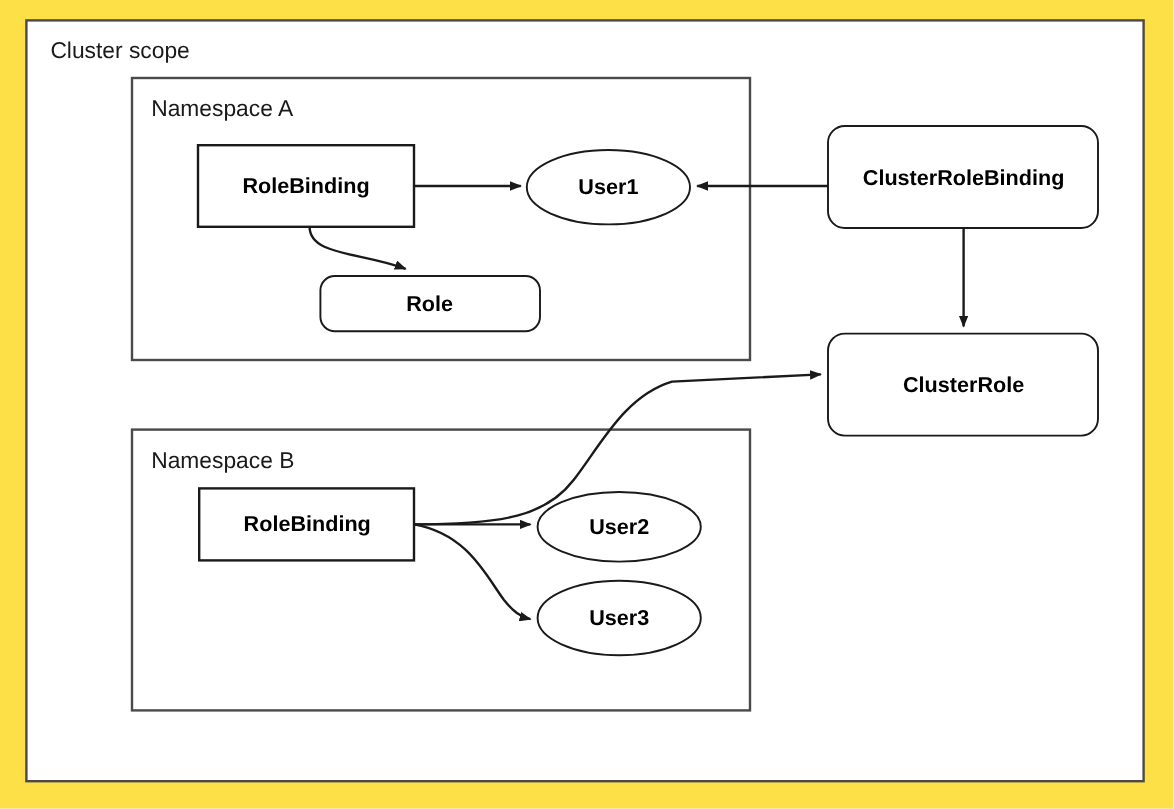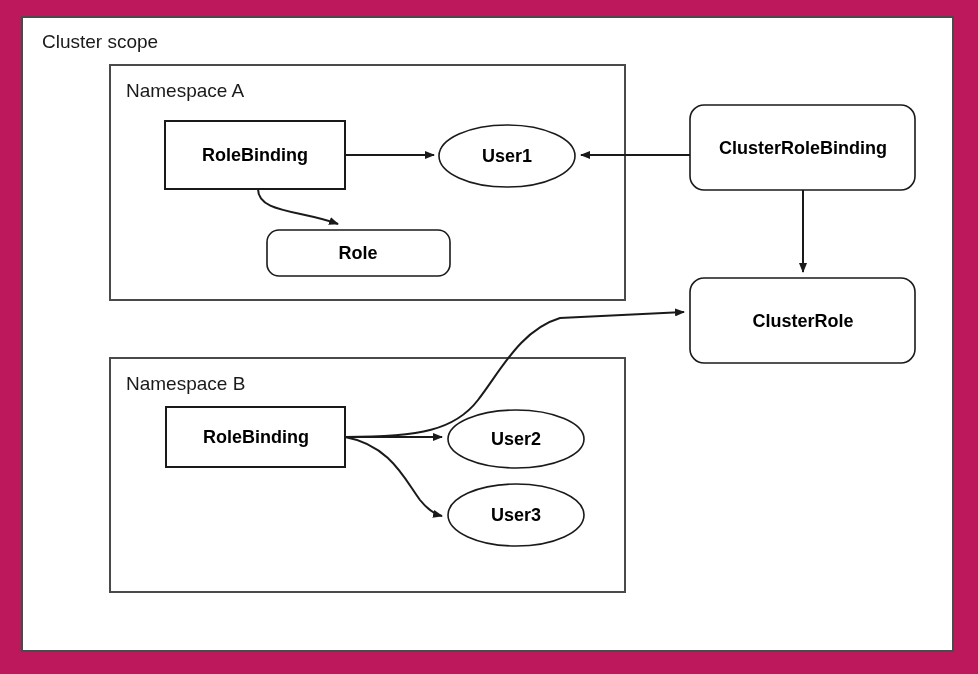--- a/index.html
+++ b/index.html
@@ -7,21 +7,21 @@
     padding: 0;
     background: #ffffff;
   }
   body {
     font-family: "Liberation Sans", sans-serif;
   }
   #canvas {
     position: relative;
     width: 978px;
     height: 674px;
-    background: #be185d;
+    background: #fde047;
     overflow: hidden;
     text-align: right;
   }
   #diagram-svg {
     position: absolute;
     left: 0;
     top: 0;
     width: 978px;
     height: 674px;
   }

